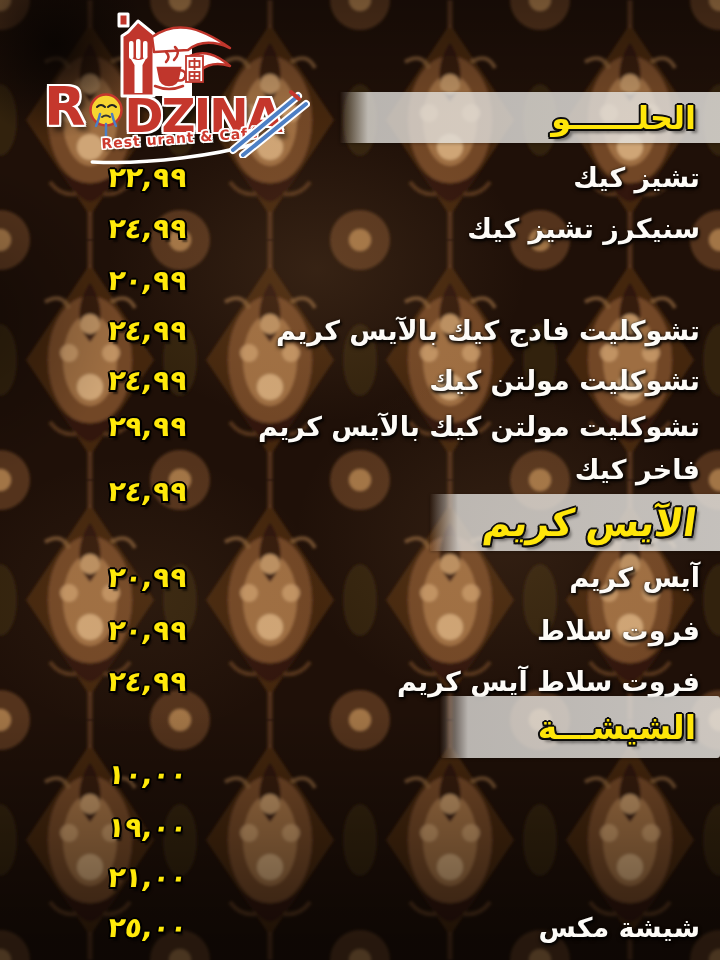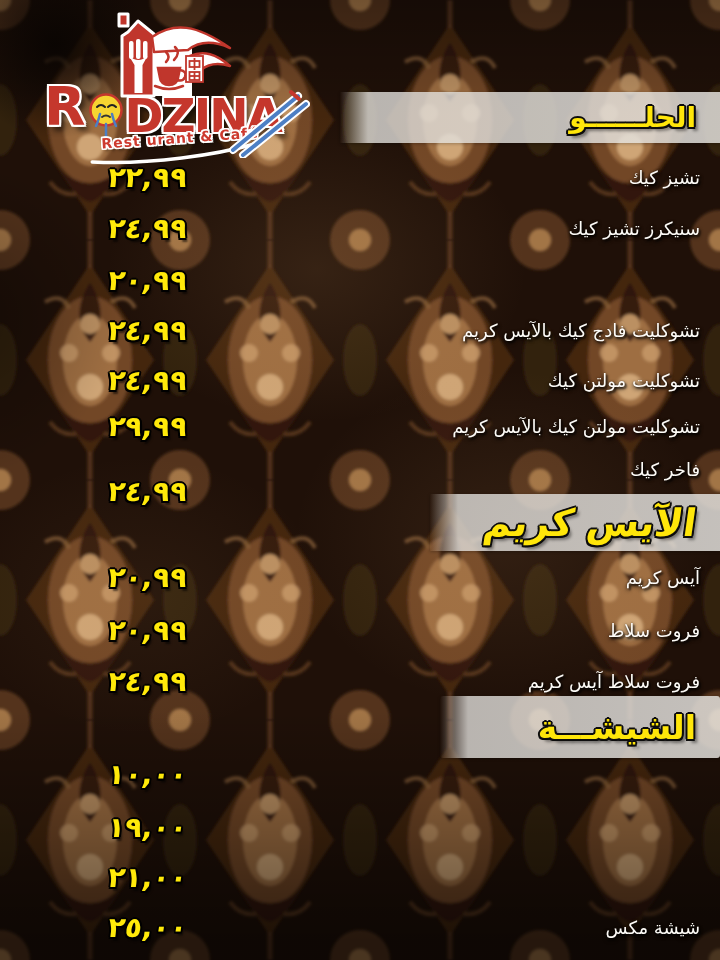--- a/index.html
+++ b/index.html
@@ -58,32 +58,32 @@
   }
   .band-title{
     position:absolute;right:24px;top:0;bottom:0;display:flex;align-items:center;
     direction:rtl;font-weight:bold;color:#ffe60a;
     text-shadow:
       -2px 0 0 #0d0d0d, 2px 0 0 #0d0d0d, 0 -2px 0 #0d0d0d, 0 2px 0 #0d0d0d,
       -1.5px -1.5px 0 #0d0d0d, 1.5px -1.5px 0 #0d0d0d, -1.5px 1.5px 0 #0d0d0d, 1.5px 1.5px 0 #0d0d0d,
       4px 4px 3px rgba(0,0,0,.4);
   }
   .band1{top:92px;height:51px;left:340px;}
-  .band1 .band-title{font-size:28px;}
+  .band1 .band-title{font-size:32px;}
   .band2{top:494px;height:57px;left:430px;}
   .band2 .band-title{font-size:38px;transform:skewX(-8deg);}
   .band3{top:696px;height:62px;left:440px;border-radius:3px;}
   .band3 .band-title{font-size:33px;}
 
   
   .row{position:absolute;left:0;right:0;height:48px;}
   .item-name{
     position:absolute;right:20px;top:0;height:48px;line-height:48px;
     direction:rtl;white-space:nowrap;
-    font-size:18px;font-weight:normal;color:#fdfbf7;
+    font-size:27px;font-weight:bold;color:#fdfbf7;
     text-shadow:0 2px 4px rgba(0,0,0,.85), 2px 2px 2px rgba(0,0,0,.6), 0 0 2px rgba(0,0,0,.5);
   }
   .item-price{
     position:absolute;left:55px;width:185px;top:0;height:48px;line-height:48px;
     text-align:center;direction:rtl;white-space:nowrap;
     font-size:28px;font-weight:bold;color:#ffe90a;
     transform:skewX(-8deg);
     text-shadow:
       -2px 0 0 #000, 2px 0 0 #000, 0 -2px 0 #000, 0 2px 0 #000,
       -1.5px -1.5px 0 #000, 1.5px -1.5px 0 #000, -1.5px 1.5px 0 #000, 1.5px 1.5px 0 #000,

